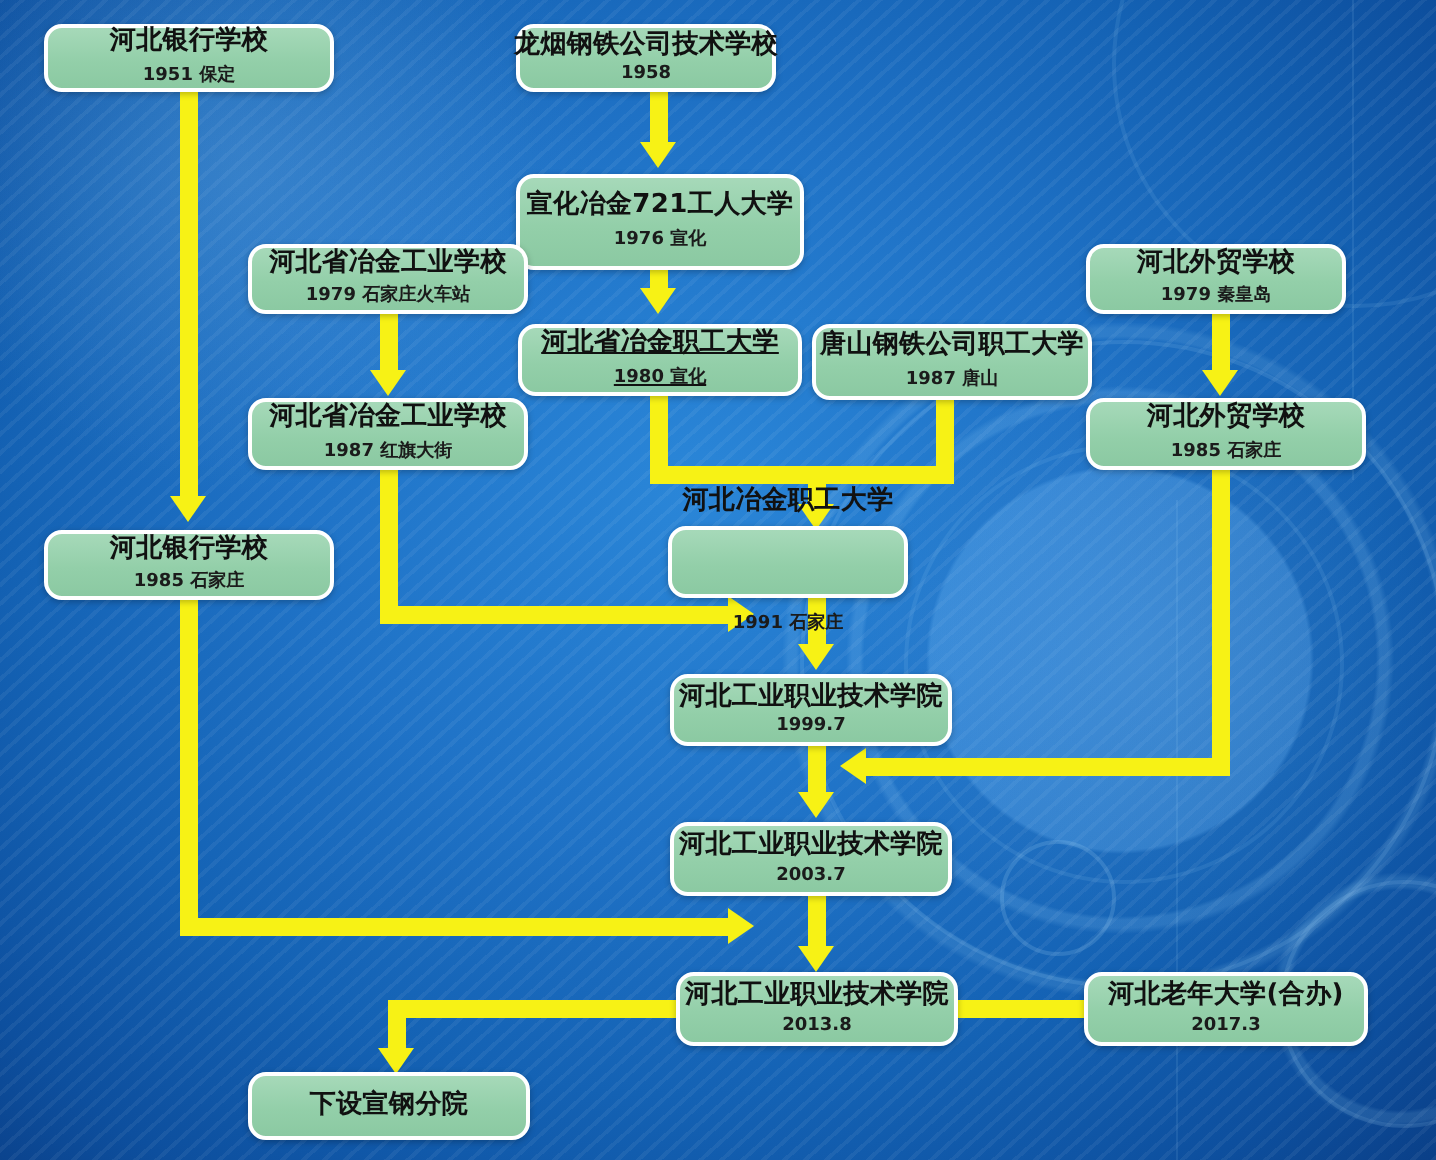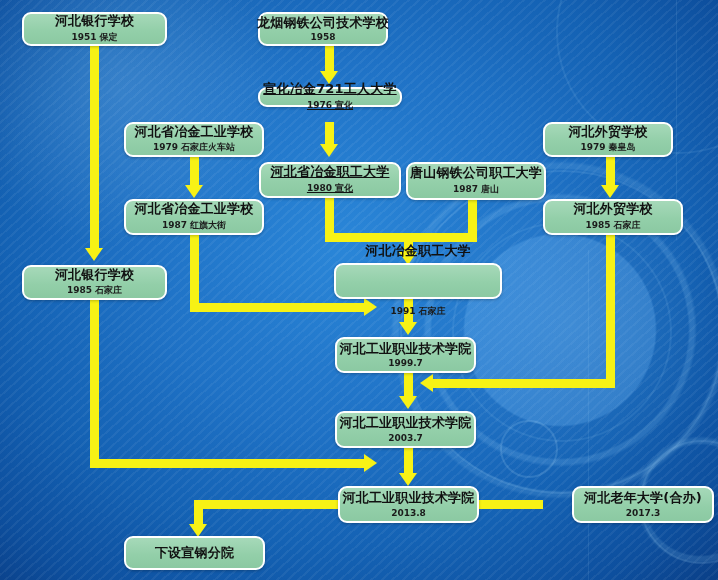--- a/index.html
+++ b/index.html
@@ -169,21 +169,21 @@
   <div class="node" style="left:22px; top:12px; width:145px; height:34px;">
     <div class="title">河北银行学校</div>
     <div class="sub">1951  保定</div>
   </div>
 
   <div class="node" style="left:258px; top:12px; width:130px; height:34px;">
     <div class="title">龙烟钢铁公司技术学校</div>
     <div class="sub">1958</div>
   </div>
 
-  <div class="node" style="left:258px; top:87px; width:144px; height:20px;text-decoration:underline;">
+  <div class="node" style="left:258px; top:87px; width:144px; height:48px;">
     <div class="title">宣化冶金721工人大学</div>
     <div class="sub">1976  宣化</div>
   </div>
 
   <div class="node" style="left:124px; top:122px; width:140px; height:35px;">
     <div class="title">河北省冶金工业学校</div>
     <div class="sub">1979 石家庄火车站</div>
   </div>
 
   <div class="node" style="left:543px; top:122px; width:130px; height:35px;">
@@ -209,41 +209,41 @@
   <div class="node" style="left:543px; top:199px; width:140px; height:36px;">
     <div class="title">河北外贸学校</div>
     <div class="sub">1985  石家庄</div>
   </div>
 
   <div class="node" style="left:22px; top:265px; width:145px; height:35px;">
     <div class="title">河北银行学校</div>
     <div class="sub">1985   石家庄</div>
   </div>
 
-  <div class="node" style="left:334px; top:263px; width:168px; height:36px;gap:44px;">
+  <div class="node" style="left:334px; top:263px; width:120px; height:36px;gap:44px;">
     <div class="title">河北冶金职工大学</div>
     <div class="sub">1991  石家庄</div>
   </div>
 
   <div class="node" style="left:335px; top:337px; width:141px; height:36px;">
     <div class="title">河北工业职业技术学院</div>
     <div class="sub">1999.7</div>
   </div>
 
   <div class="node" style="left:335px; top:411px; width:141px; height:37px;">
     <div class="title">河北工业职业技术学院</div>
     <div class="sub">2003.7</div>
   </div>
 
   <div class="node" style="left:338px; top:486px; width:141px; height:37px;">
     <div class="title">河北工业职业技术学院</div>
     <div class="sub">2013.8</div>
   </div>
 
-  <div class="node" style="left:542px; top:486px; width:142px; height:37px;margin-left:30px;">
+  <div class="node" style="left:542px; top:486px; width:142px; height:37px;">
     <div class="title">河北老年大学(合办)</div>
     <div class="sub">2017.3</div>
   </div>
 
   <div class="node single" style="left:124px; top:536px; width:141px; height:34px;">
     <div class="title">下设宣钢分院</div>
   </div>
 
 </div>
 

